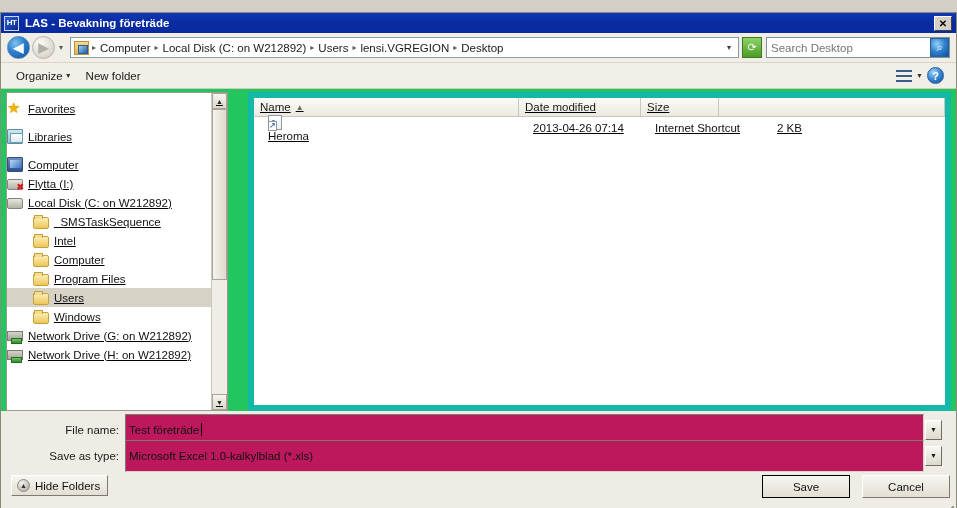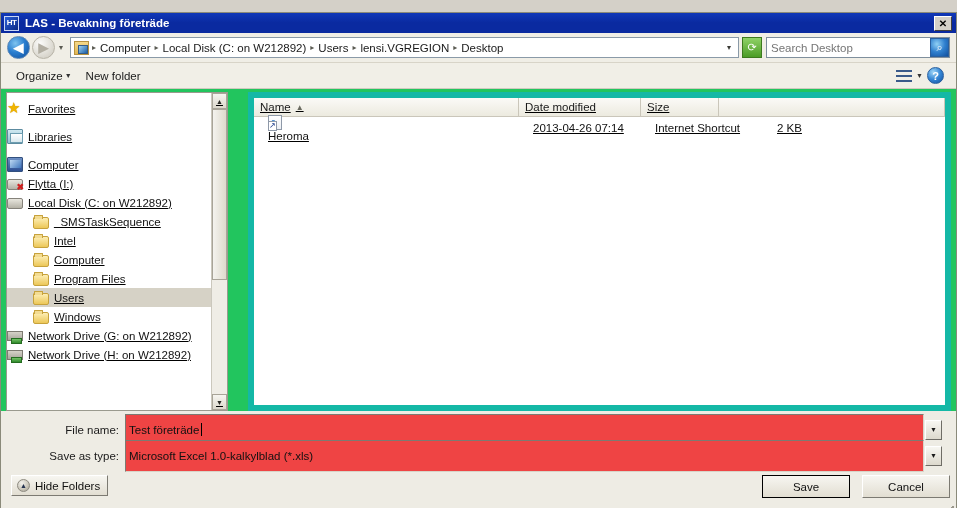--- a/index.html
+++ b/index.html
@@ -315,21 +315,21 @@
     padding: 8px 14px 4px 14px;
     background: #eeece4;
   }
   .frm-row { display: flex; align-items: center; height: 21px; margin-bottom: 5px; }
   .frm-label {
     width: 110px; flex: 0 0 110px; text-align: right; padding-right: 6px;
     font-size: 11.5px; color: #1a1a1a;
   }
   .frm-field {
     flex: 1 1 auto; height: 32px;
-    background: #ef4444;
+    background: #be185d;
     border-top:1px solid #7c7a72; border-left:1px solid #7c7a72;
     border-right:1px solid #d8d4c8; border-bottom:1px solid #d8d4c8;
     display:flex; align-items:center;
     padding: 0 3px;
     font-size: 11.5px; color:#111;
     position: relative;
   }
   .caret-bar {
     display:inline-block; width:1px; height:13px; background:#000; margin-left:2px;
   }

